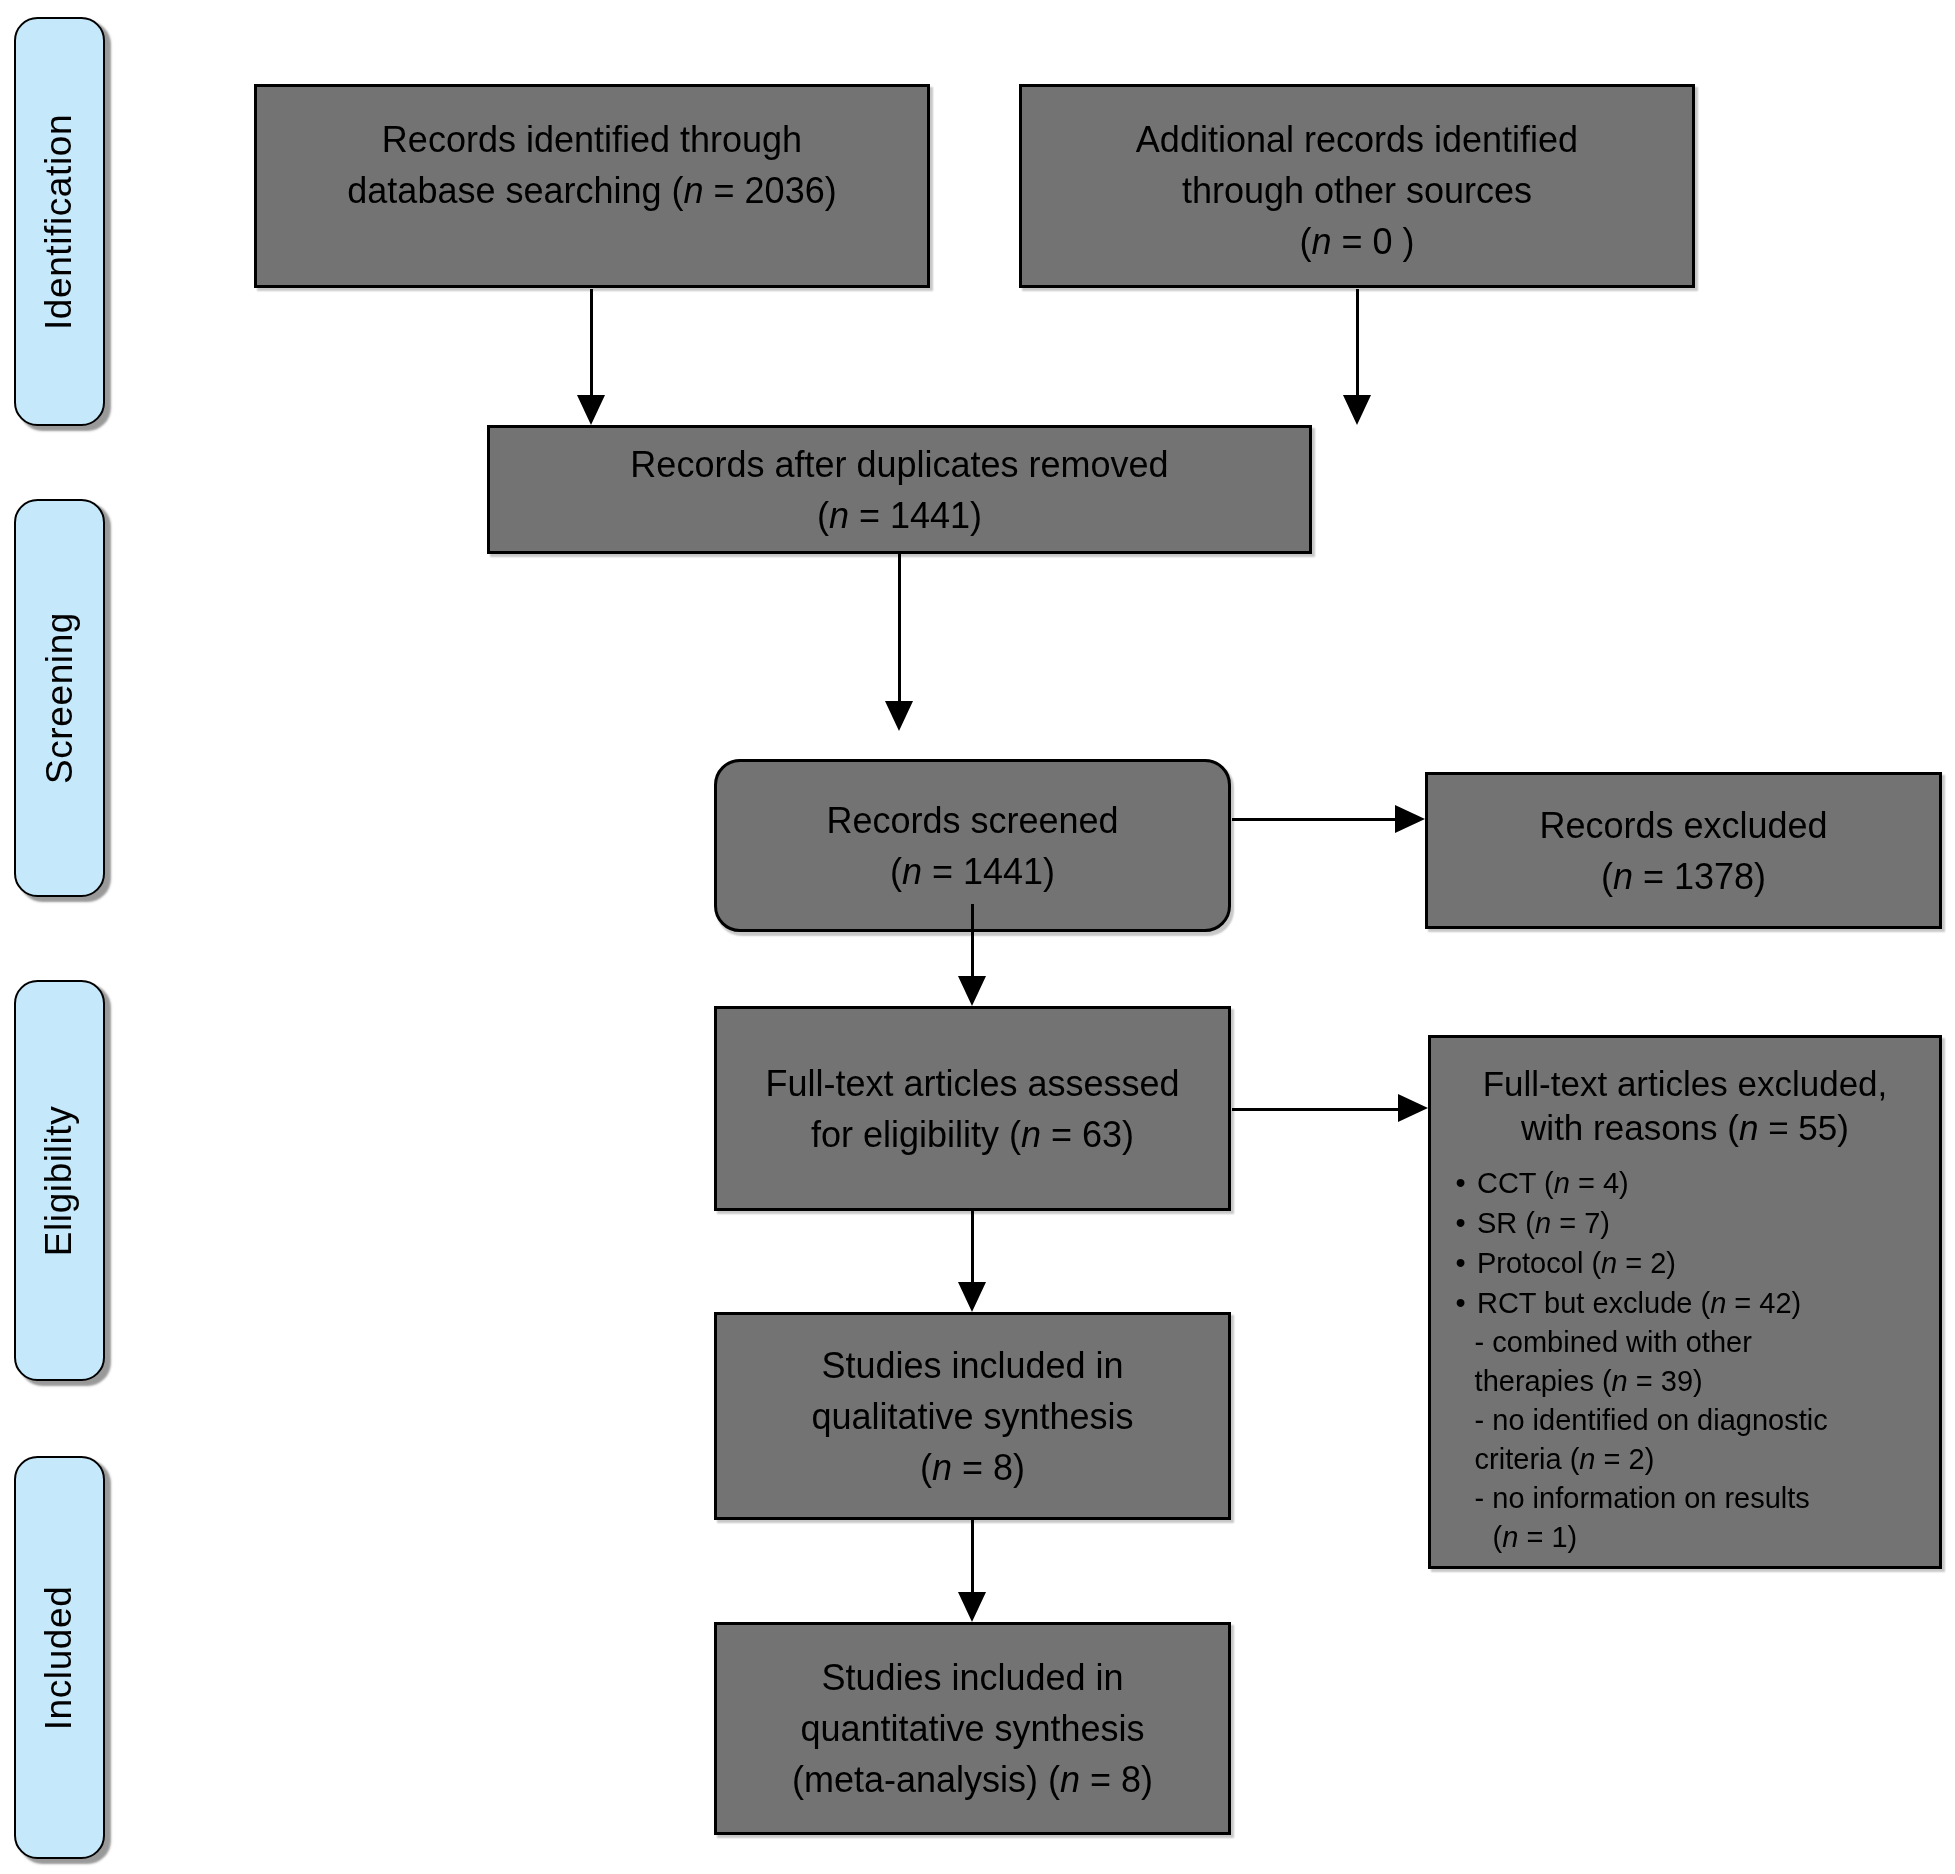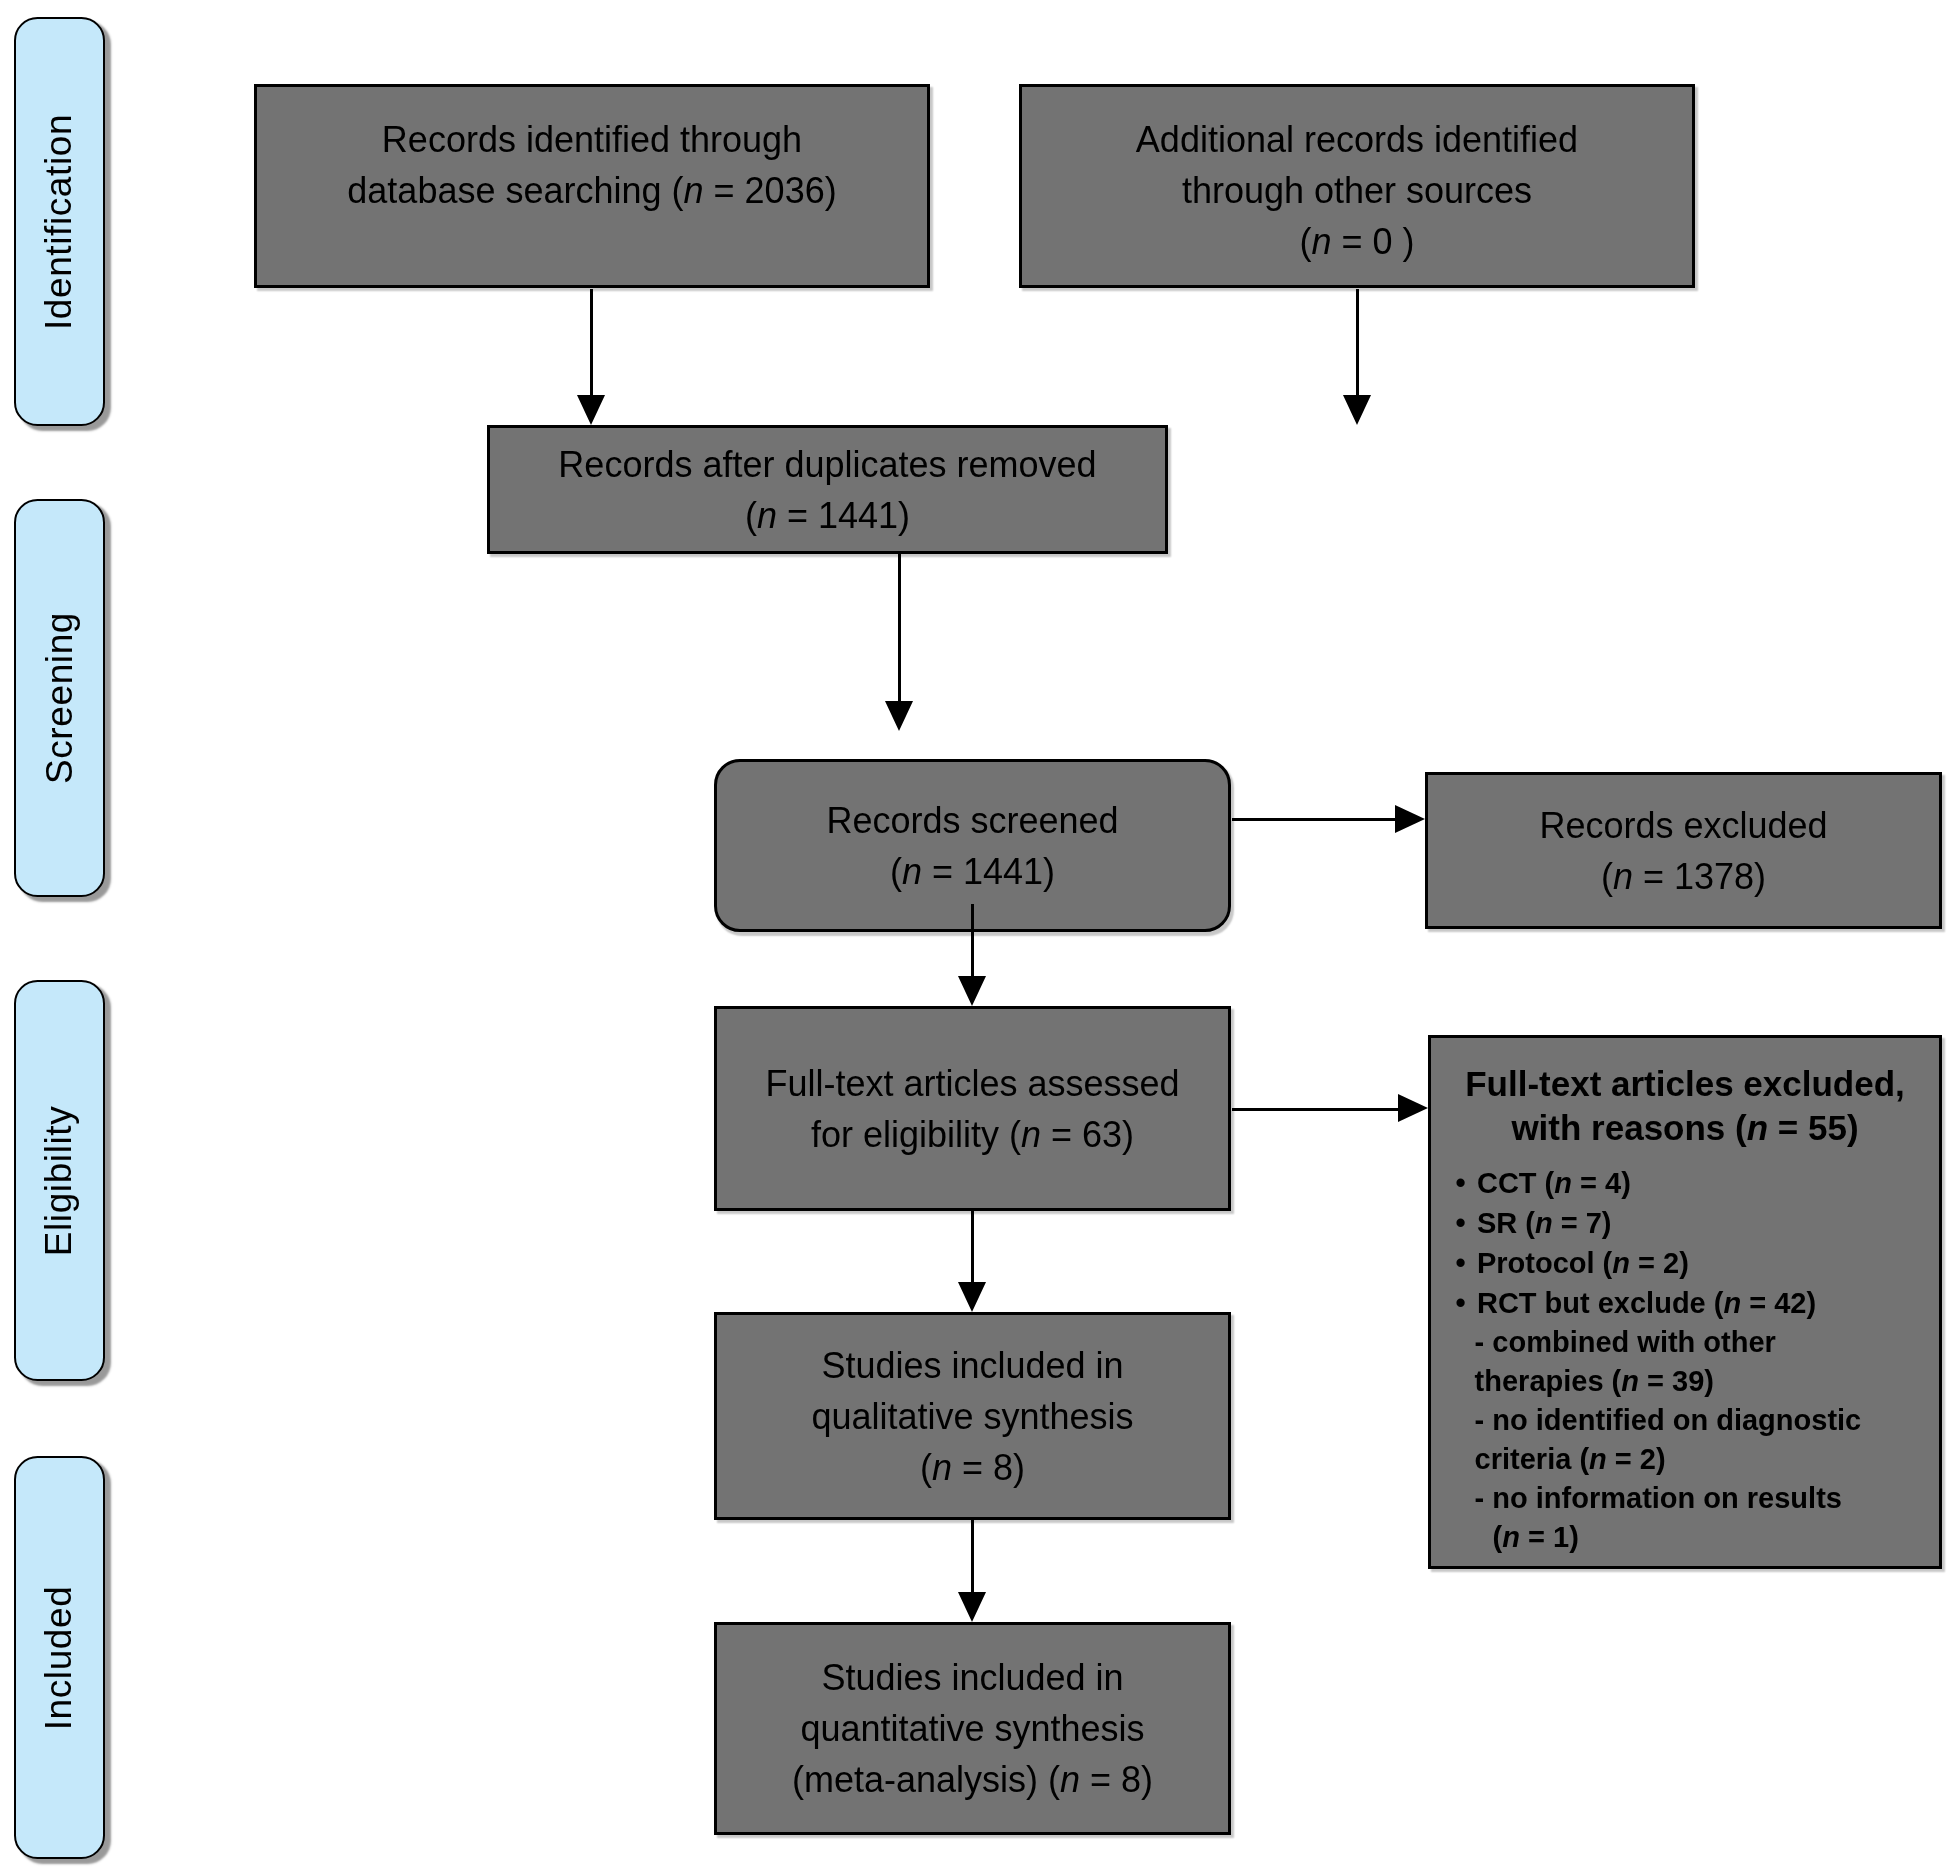--- a/index.html
+++ b/index.html
@@ -108,21 +108,21 @@
     <div>Additional records identified</div>
     <div>through other sources</div>
     <div>(<i>n</i> = 0 )</div>
   </div>
 
   <div class="vline" style="left:590px; top:289px; height:107px;"></div>
   <div class="head-down" style="left:577px; top:395px;"></div>
   <div class="vline" style="left:1356px; top:289px; height:107px;"></div>
   <div class="head-down" style="left:1343px; top:395px;"></div>
 
-  <div class="fbox" style="left:487px; top:425px; width:681px; height:129px;">
+  <div class="fbox" style="left:487px; top:425px; width:825px; height:129px;">
     <div>Records after duplicates removed</div>
     <div>(<i>n</i> = 1441)</div>
   </div>
 
   <div class="vline" style="left:898px; top:553px; height:148px;"></div>
   <div class="head-down" style="left:885px; top:701px;"></div>
 
   <div class="fbox" style="left:714px; top:759px; width:517px; height:173px;border-radius:26px;">
     <div>Records screened</div>
     <div>(<i>n</i> = 1441)</div>
@@ -140,21 +140,21 @@
   <div class="head-down" style="left:958px; top:976px;"></div>
 
   <div class="fbox" style="left:714px; top:1006px; width:517px; height:205px;">
     <div>Full-text articles assessed</div>
     <div>for eligibility (<i>n</i> = 63)</div>
   </div>
 
   <div class="hline" style="left:1232px; top:1108px; width:166px;"></div>
   <div class="head-right" style="left:1398px; top:1094px;"></div>
 
-  <div class="fbox" id="box-fulltext-excluded" style="left:1428px; top:1035px; width:514px; height:534px;font-weight:bold;">
+  <div class="fbox" id="box-fulltext-excluded" style="left:1428px; top:1035px; width:514px; height:534px;">
     <div class="excl-title">
       <div>Full-text articles excluded,</div>
       <div>with reasons (<i>n</i> = 55)</div>
     </div>
     <div class="bullet-row">
       <span class="bullet-dot">•</span>
       <span>CCT (<i>n</i> = 4)</span>
     </div>
     <div class="bullet-row">
       <span class="bullet-dot">•</span>

